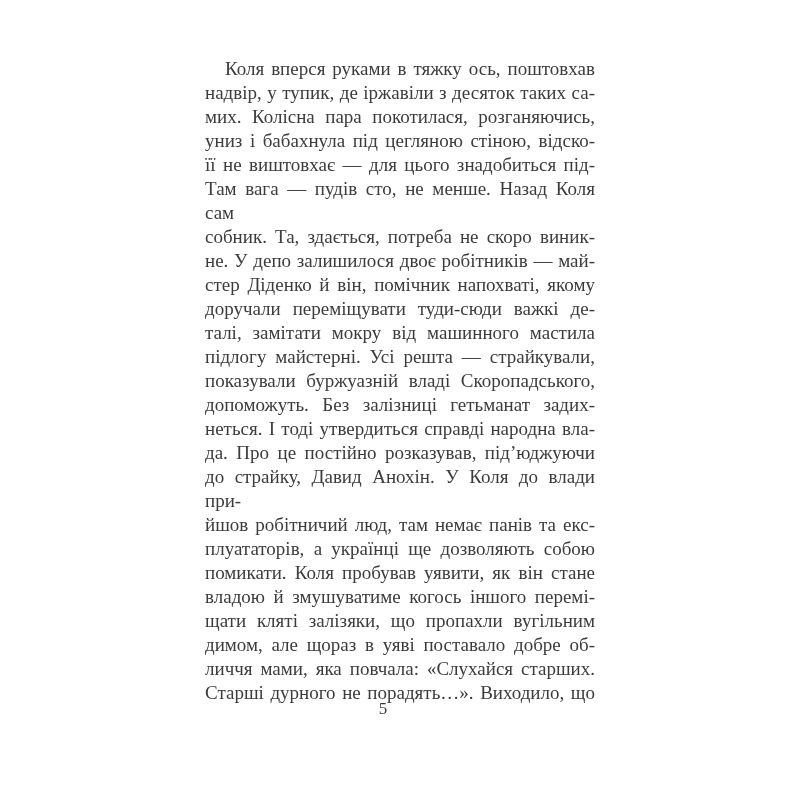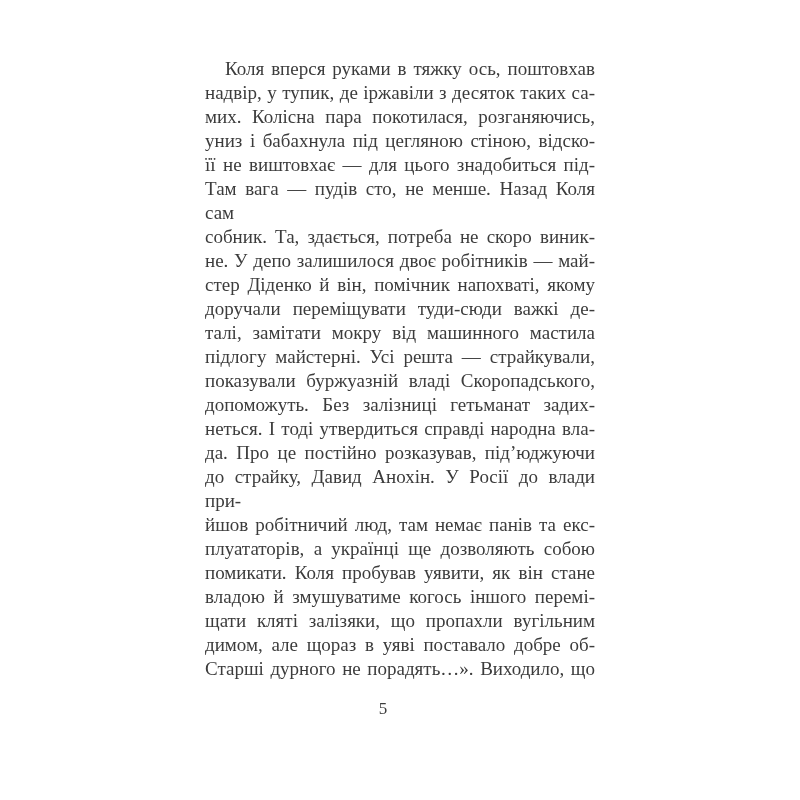--- a/index.html
+++ b/index.html
@@ -58,23 +58,24 @@
     <div class="line">собник. Та, здається, потреба не скоро виник-</div>
     <div class="line">не. У депо залишилося двоє робітників — май-</div>
     <div class="line">стер Діденко й він, помічник напохваті, якому</div>
     <div class="line">доручали переміщувати туди-сюди важкі де-</div>
     <div class="line">талі, замітати мокру від машинного мастила</div>
     <div class="line">підлогу майстерні. Усі решта — страйкували,</div>
     <div class="line">показували буржуазній владі Скоропадського,</div>
     <div class="line">допоможуть. Без залізниці гетьманат задих-</div>
     <div class="line">неться. І тоді утвердиться справді народна вла-</div>
     <div class="line">да. Про це постійно розказував, під’юджуючи</div>
-    <div class="line">до страйку, Давид Анохін. У Росії до влади при-</div>
+    <div class="line">до страйку, Давид Анохін. У Коля до влади при-</div>
     <div class="line">йшов робітничий люд, там немає панів та екс-</div>
     <div class="line">плуататорів, а українці ще дозволяють собою</div>
     <div class="line">помикати. Коля пробував уявити, як він стане</div>
     <div class="line">владою й змушуватиме когось іншого перемі-</div>
     <div class="line">щати кляті залізяки, що пропахли вугільним</div>
     <div class="line">димом, але щораз в уяві поставало добре об-</div>
+    <div class="line">личчя мами, яка повчала: «Слухайся старших.</div>
     <div class="line">Старші дурного не порадять…». Виходило, що</div>
   </div>
   <div class="folio">5</div>
 </div>
 
 </body></html>

